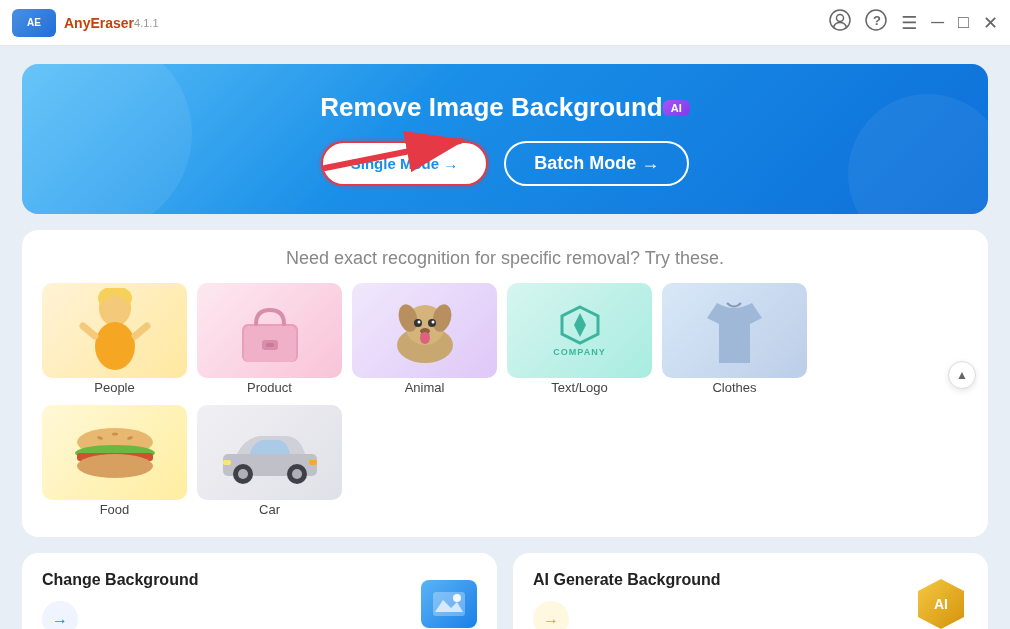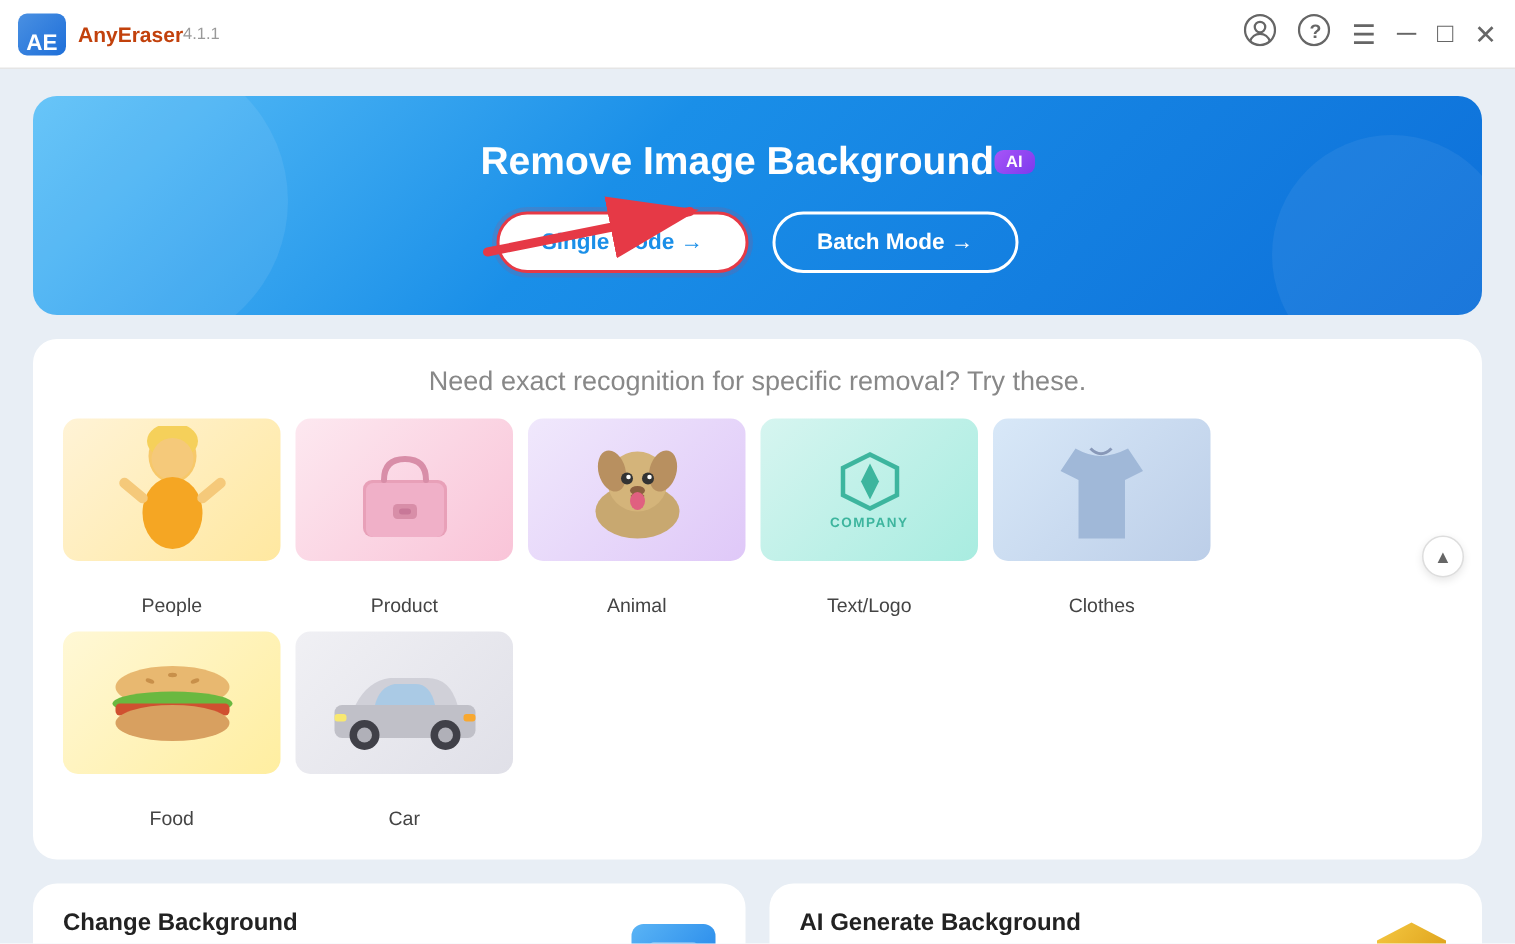--- a/index.html
+++ b/index.html
@@ -15,30 +15,30 @@
     
     .titlebar {
       background: #fff;
       height: 46px;
       display: flex;
       align-items: center;
       padding: 0 12px;
       border-bottom: 1px solid #e5e5e5;
     }
     .titlebar-logo {
-      width: 32px;
+      width: 44px;
       height: 28px;
       background: linear-gradient(135deg, #4a90e2, #1e6fd9);
       border-radius: 6px;
       display: flex;
-      align-items: flex-end;
+      align-items: center;
       justify-content: center;
       color: white;
       font-weight: bold;
-      font-size: 15px;
+      font-size: 10px;
       margin-right: 8px;
     }
     .titlebar-name {
       font-size: 14px;
       font-weight: 600;
       color: #c2410c;
     }
     .titlebar-version {
       font-size: 11px;
       color: #999;
@@ -130,21 +130,21 @@
       align-items: center;
       gap: 8px;
       box-shadow: 0 0 0 3px rgba(230,57,70,0.15);
     }
     .btn-batch {
       background: transparent;
       color: #fff;
       border: 2px solid #fff;
       border-radius: 50px;
       padding: 10px 28px;
-      font-size: 15px;
+      font-size: 18px;
       font-weight: 600;
       cursor: pointer;
       display: flex;
       align-items: flex-start;
       gap: 8px;
     }
 
     
     .recognition-section {
       background: #fff;
@@ -160,21 +160,21 @@
     .categories-grid {
       display: grid;
       grid-template-columns: repeat(5, 1fr);
       gap: 10px;
       position: relative;
     }
     .category-item {
       display: flex;
       flex-direction: column;
       align-items: center;
-      gap: 22px;
+      gap: 2px;
       cursor: pointer;
     }
     .category-thumb {
       width: 145px;
       height: 95px;
       border-radius: 10px;
       display: flex;
       align-items: center;
       justify-content: center;
       overflow: hidden;

